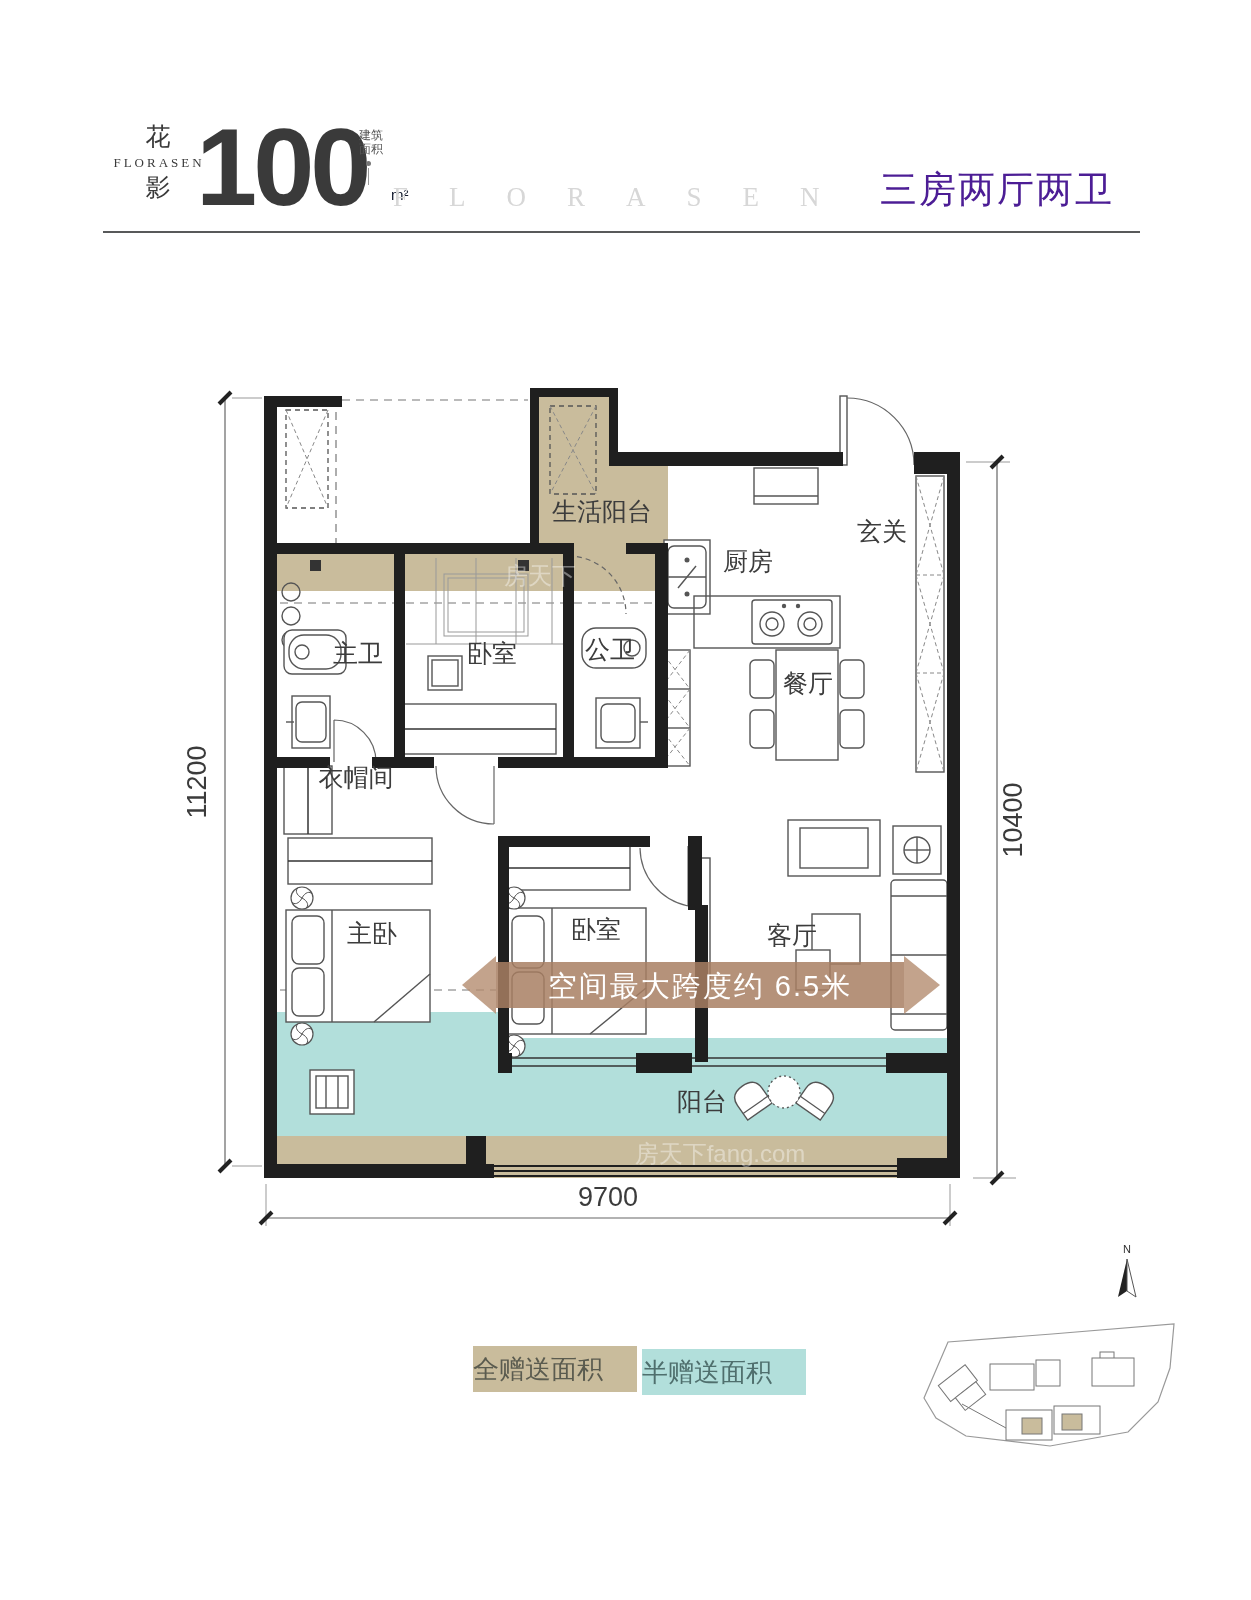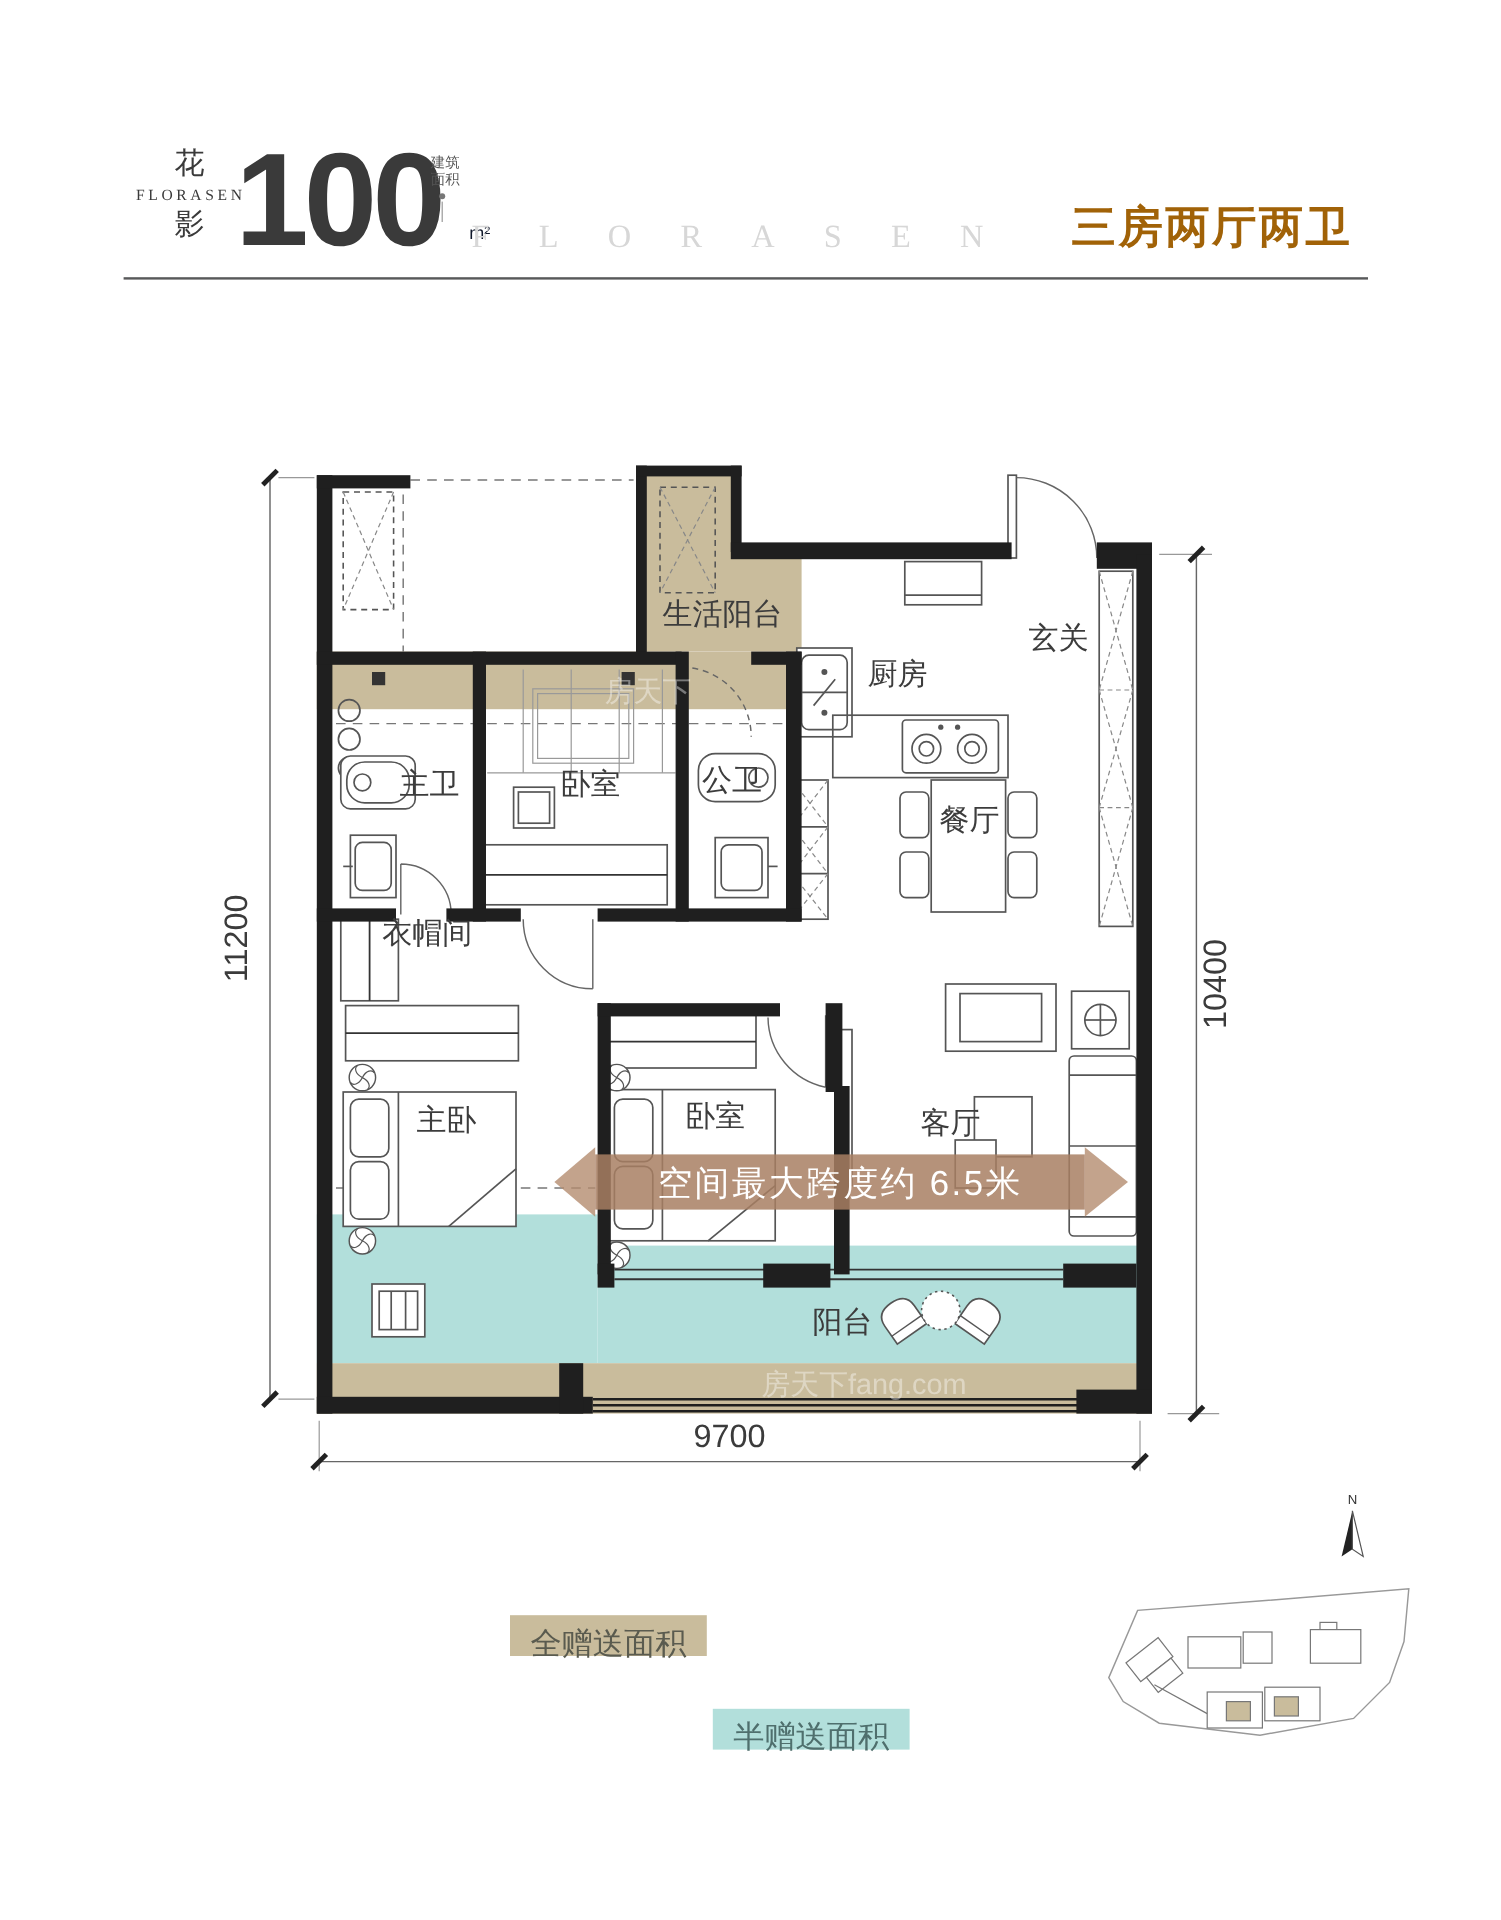--- a/index.html
+++ b/index.html
@@ -11,26 +11,26 @@
   
   .logo{left:100px;top:124px;width:118px;text-align:center;line-height:1;}
   .logo .hanzi{font-size:25px;color:#3a3a3a;letter-spacing:2px;}
   .logo .latin{font-size:13px;color:#3a3a3a;letter-spacing:3px;margin:7px 0 6px 0;font-family:"Liberation Serif",serif;}
   .big-num{left:196px;top:112px;font-size:110px;font-weight:bold;color:#3a3a3a;letter-spacing:-4px;line-height:1;font-family:Liberation Sans, sans-serif;}
   .area-note{left:359px;top:128px;font-size:12px;color:#555;line-height:14px;}
   .area-note .dot{width:5px;height:5px;border-radius:50%;background:#777;margin:5px 0 0 7px;}
   .area-note .vline{width:1px;height:17px;background:#999;margin:2px 0 2px 9px;}
   .area-note .unit{font-size:15px;color:#0f172a;line-height:1;margin-left:32px;}
   .brand-faint{left:393px;top:182px;font-size:27px;color:var(--faint-brand,#d7d7d7);letter-spacing:41px;font-family:"Liberation Serif",serif;white-space:nowrap;}
-  .layout-title{left:880px;top:165px;width:260px;text-align:center;font-size:37px;color:#a16207;letter-spacing:2px;font-weight:bold;}
+  .layout-title{left:880px;top:165px;width:260px;text-align:left;font-size:37px;color:#4c1d95;letter-spacing:2px;}
   .head-rule{left:103px;top:231px;width:1037px;height:2px;background:#58595a;}
   
-  .legend-box{width:164px;height:34px;text-align:center;line-height:46px;font-size:26px;}
+  .legend-box{width:164px;height:46px;line-height:46px;font-size:26px;margin-left:48px;}
   .legend-full{left:425px;top:1346px;background:var(--full-gift-area,#c9bc9c);color:#5a5b4f;}
-  .legend-half{left:594px;top:1424px;background:var(--half-gift-area,#b2dfdb);color:#4f6f6d;}
+  .legend-half{left:594px;top:1349px;background:var(--half-gift-area,#b2dfdb);color:#4f6f6d;}
   
   svg{position:absolute;left:0;top:0;}
   .wall{fill:var(--wall,#1f1f1f);}
   .fill-tan{fill:var(--full-gift-area,#c9bc9c);}
   .fill-cyan{fill:var(--half-gift-area,#b2dfdb);}
   .fur{stroke:#555;fill:#fff;stroke-width:1.4;}
   .fur-n{stroke:#555;fill:none;stroke-width:1.4;}
   .thin{stroke:#999;fill:none;stroke-width:1;}
   .door{stroke:#666;fill:none;stroke-width:1.2;}
   .dash{stroke:#777;fill:none;stroke-width:1.2;stroke-dasharray:8 6;}

